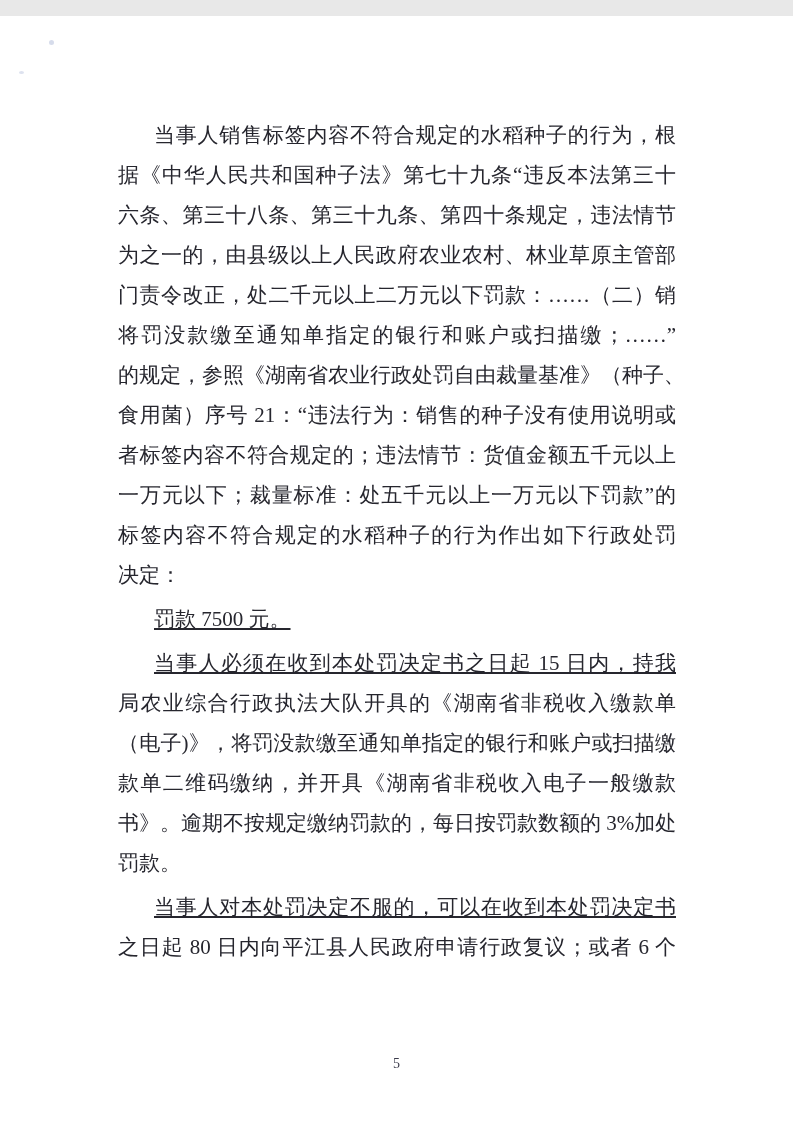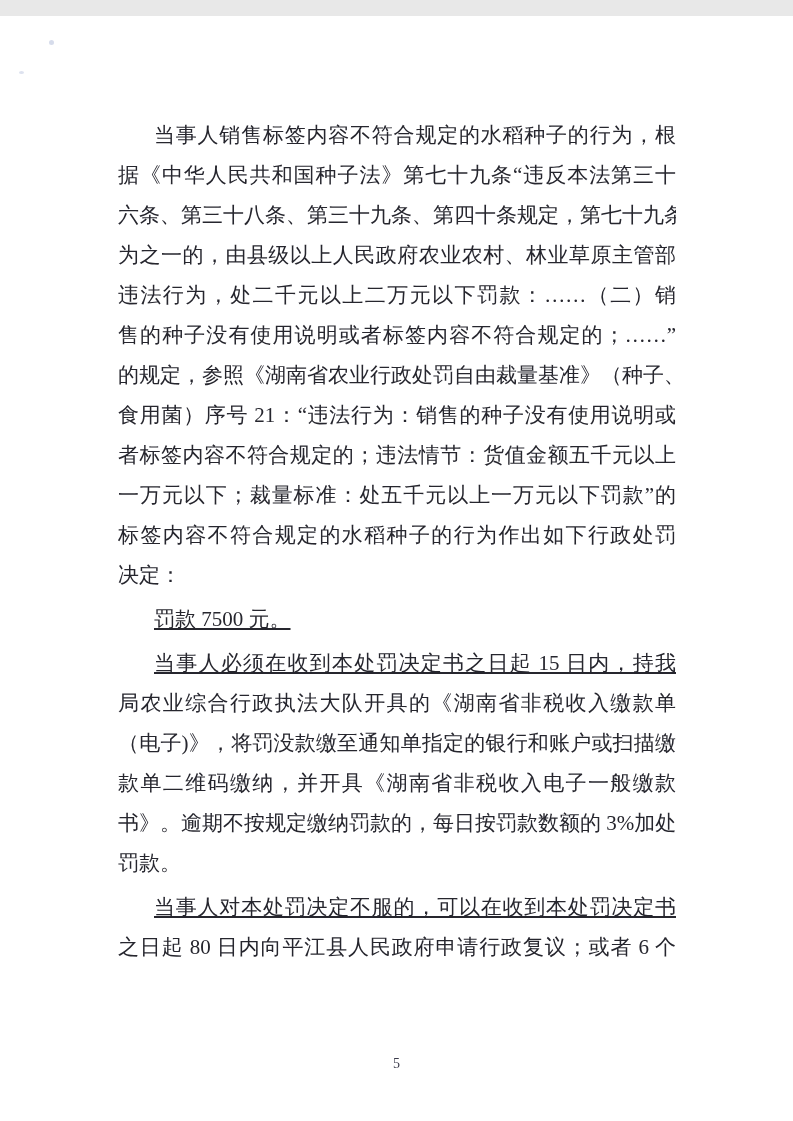--- a/index.html
+++ b/index.html
@@ -78,24 +78,24 @@
 <body>
 
 <div class="page">
 
   <span class="speck-1"></span>
   <span class="speck-2"></span>
 
   <div class="content">
     <div class="line indent">当事人销售标签内容不符合规定的水稻种子的行为，根</div>
     <div class="line">据《中华人民共和国种子法》第七十九条“违反本法第三十</div>
-    <div class="line">六条、第三十八条、第三十九条、第四十条规定，第七十九条</div>
+    <div class="line">六条、第三十八条、第三十九条、第四十条规定，违法情节</div>
     <div class="line">为之一的，由县级以上人民政府农业农村、林业草原主管部</div>
-    <div class="line">违法行为，处二千元以上二万元以下罚款：……（二）销</div>
-    <div class="line">售的种子没有使用说明或者标签内容不符合规定的；……”</div>
+    <div class="line">门责令改正，处二千元以上二万元以下罚款：……（二）销</div>
+    <div class="line">将罚没款缴至通知单指定的银行和账户或扫描缴；……”</div>
     <div class="line">的规定，参照《湖南省农业行政处罚自由裁量基准》（种子、</div>
     <div class="line">食用菌）序号 21：“违法行为：销售的种子没有使用说明或</div>
     <div class="line">者标签内容不符合规定的；违法情节：货值金额五千元以上</div>
     <div class="line">一万元以下；裁量标准：处五千元以上一万元以下罚款”的</div>
     <div class="line">标签内容不符合规定的水稻种子的行为作出如下行政处罚</div>
     <div class="line plain">决定：</div>
     <div class="line plain indent gap">罚款 7500 元。</div>
     <div class="line indent gap">当事人必须在收到本处罚决定书之日起 15 日内，持我</div>
     <div class="line">局农业综合行政执法大队开具的《湖南省非税收入缴款单</div>
     <div class="line">（电子)》，将罚没款缴至通知单指定的银行和账户或扫描缴</div>

